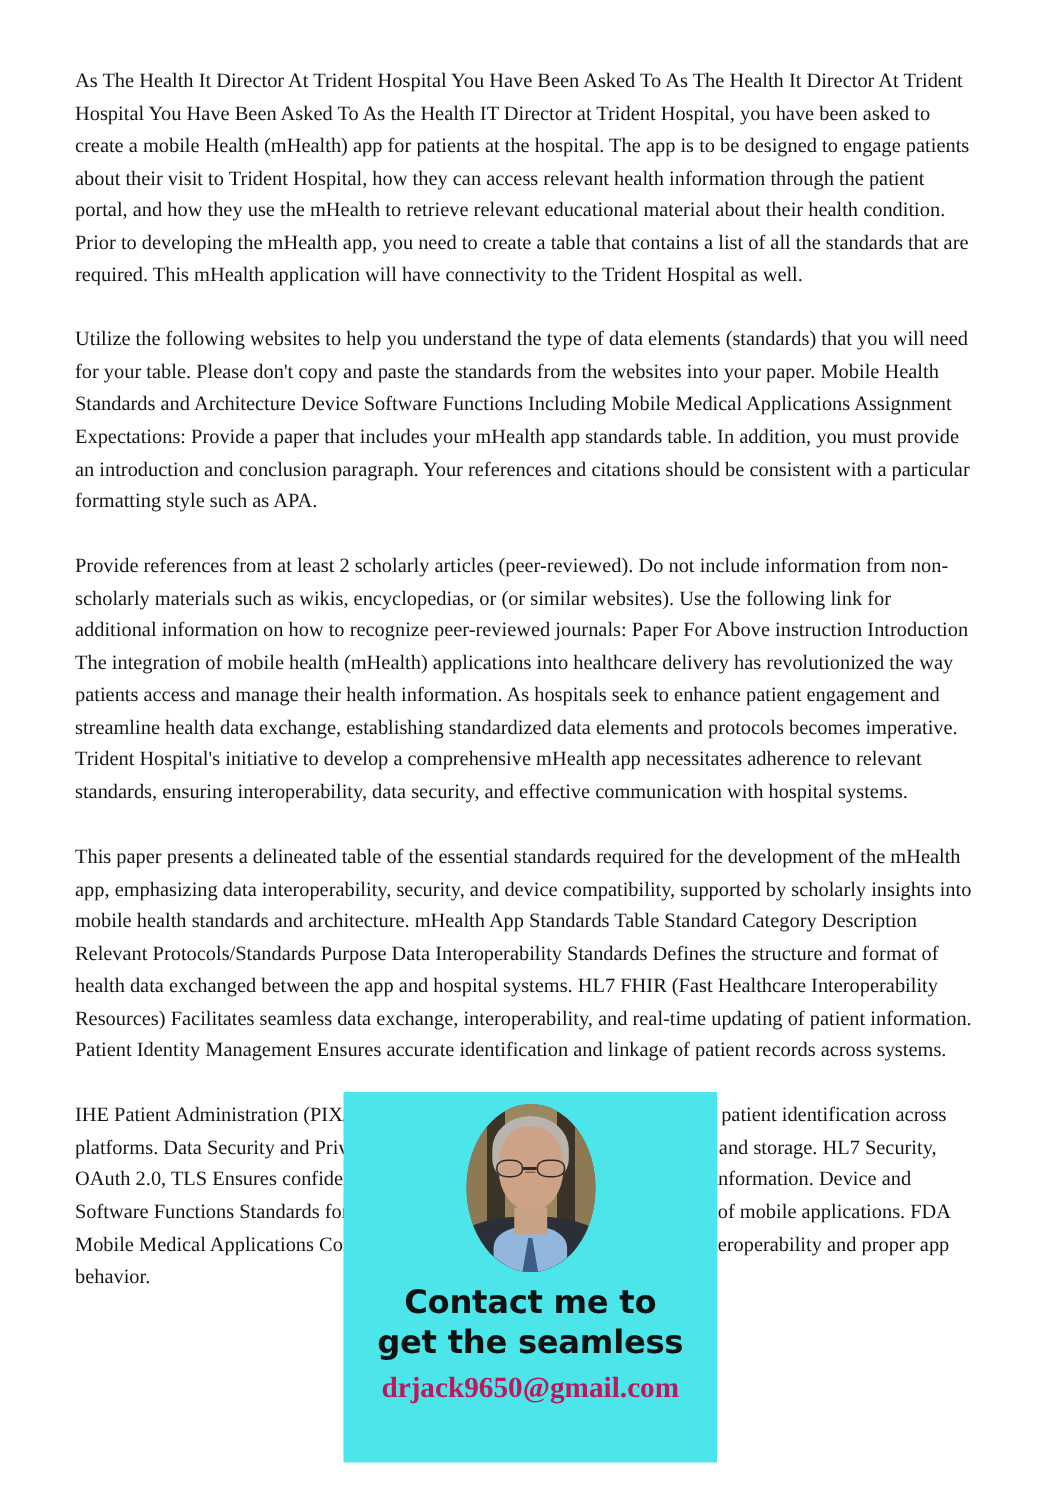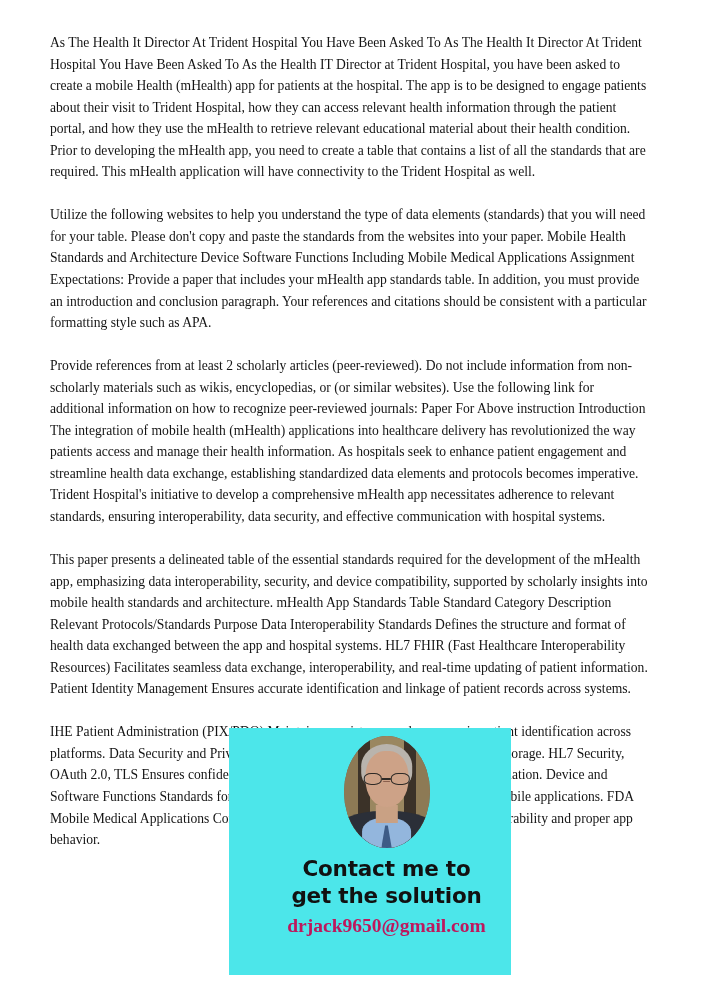--- a/index.html
+++ b/index.html
@@ -19,21 +19,21 @@
     position: absolute;
     left: 0; top: 0;
     width: 708px;
     height: 1000px;
     background: #ffffff;
   }
 
   #document-body {
     position: absolute;
     left: 50px;
-    top: 32px;
+    top: 43px;
     width: 601px;
   }
 
   .paragraph {
     font-family: "Liberation Serif", "DejaVu Serif", serif;
     font-size: 13.6px;
     line-height: 21.55px;
     color: #141414;
     text-align: left;
     margin: 0 0 21.5px 0;
@@ -48,21 +48,20 @@
     left: 229px;
     top: 728px;
     width: 249px;
     height: 247px;
     background: #4ce6ea;
     z-index: 20;
     display: flex;
     flex-direction: column;
     align-items: center;
     overflow: hidden;
-    padding-left: 33px;
   }
 
   #contact-avatar {
     width: 86px;
     height: 112px;
     margin-top: 8px;
     border-radius: 50% / 50%;
     overflow: hidden;
     position: relative;
     background: #6d5f4a;
@@ -196,20 +195,20 @@
       </div>
       <div class="av-glasses">
         <span class="av-lens left"></span>
         <span class="av-bridge"></span>
         <span class="av-lens right"></span>
       </div>
     </div>
 
     <div id="contact-headline">
       <span class="line">Contact me to</span>
-      <span class="line">get the solution</span>
+      <span class="line">get the seamless</span>
     </div>
 
     <div id="contact-email">drjack9650@gmail.com</div>
 
   </div>
 
 </div>
 
 </body></html>

